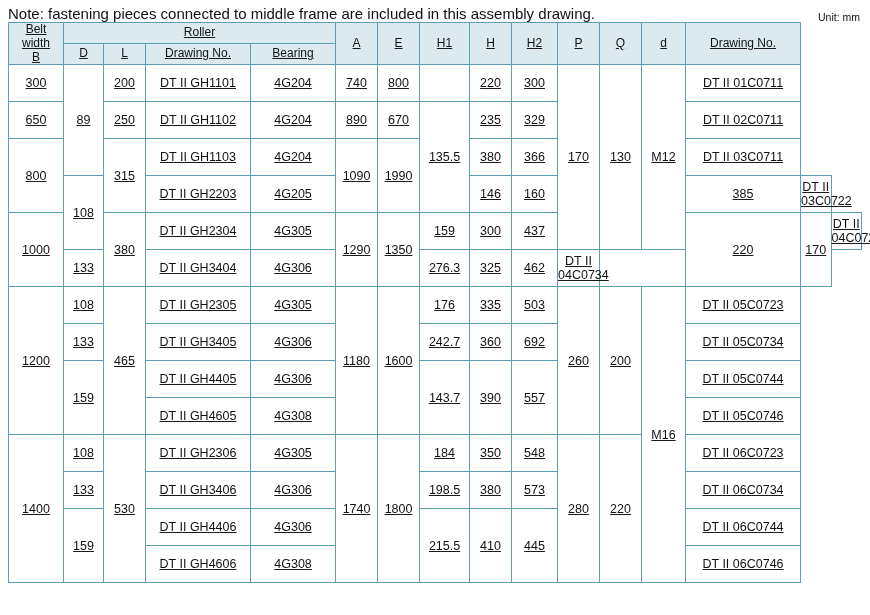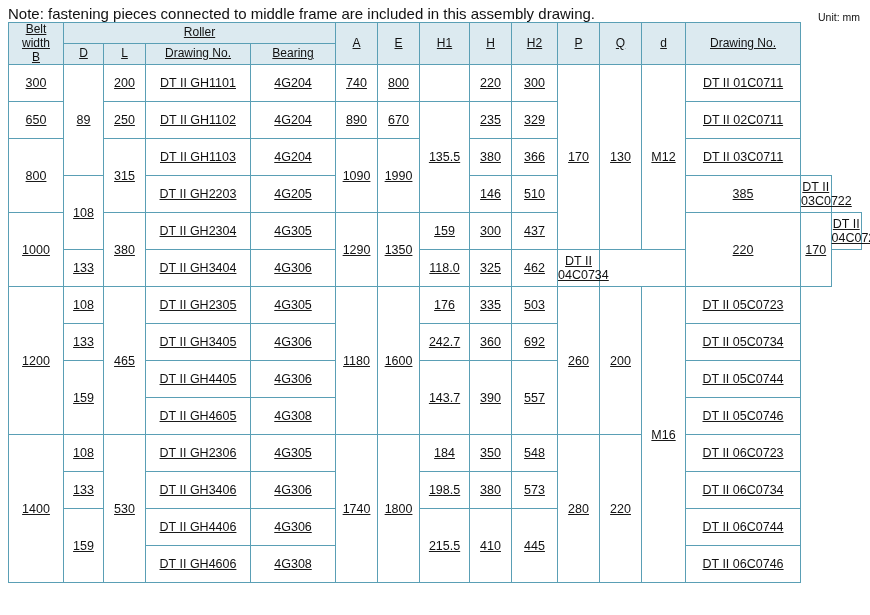--- a/index.html
+++ b/index.html
@@ -153,21 +153,21 @@
         <td rowspan="2">1990</td>
         <td>380</td>
         <td>366</td>
         <td>DT II 03C0711</td>
       </tr>
       <tr>
         <td rowspan="2">108</td>
         <td>DT II GH2203</td>
         <td>4G205</td>
         <td>146</td>
-        <td>510</td>
+        <td>160</td>
         <td>385</td>
         <td>DT II 03C0722</td>
       </tr>
       <tr>
         <td rowspan="2">1000</td>
         <td rowspan="2">380</td>
         <td>DT II GH2304</td>
         <td>4G305</td>
         <td rowspan="2">1290</td>
         <td rowspan="2">1350</td>
@@ -175,21 +175,21 @@
         <td>300</td>
         <td>437</td>
         <td rowspan="2">220</td>
         <td rowspan="2">170</td>
         <td>DT II 04C0723</td>
       </tr>
       <tr>
         <td>133</td>
         <td>DT II GH3404</td>
         <td>4G306</td>
-        <td>118.0</td>
+        <td>276.3</td>
         <td>325</td>
         <td>462</td>
         <td>DT II 04C0734</td>
       </tr>
       <tr>
         <td rowspan="4">1200</td>
         <td>108</td>
         <td rowspan="4">465</td>
         <td>DT II GH2305</td>
         <td>4G305</td>

